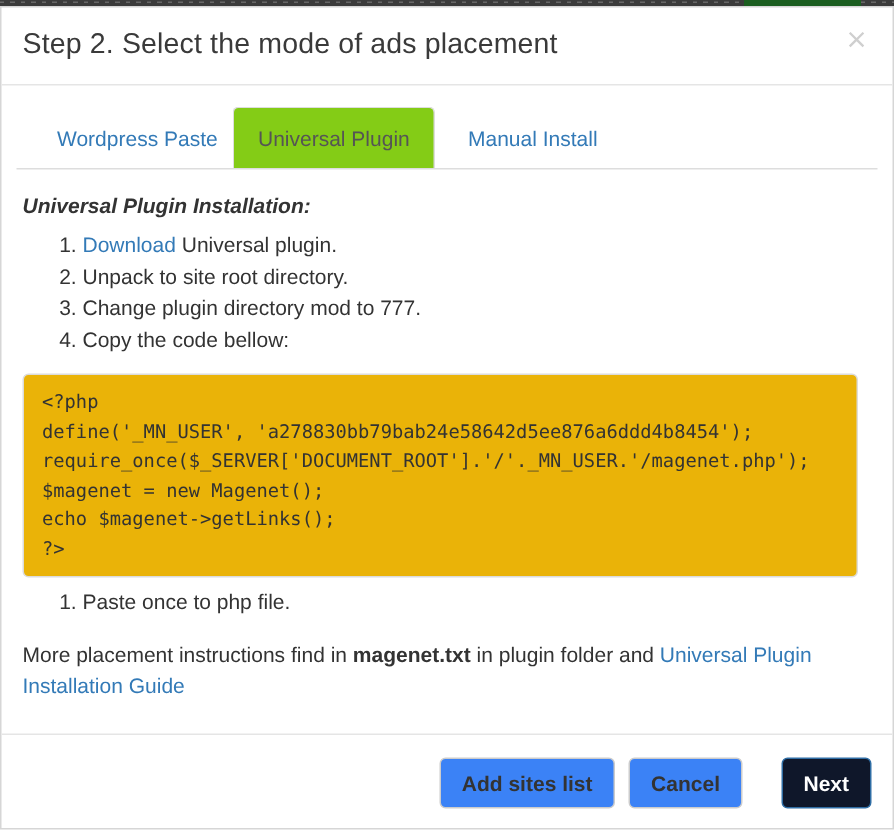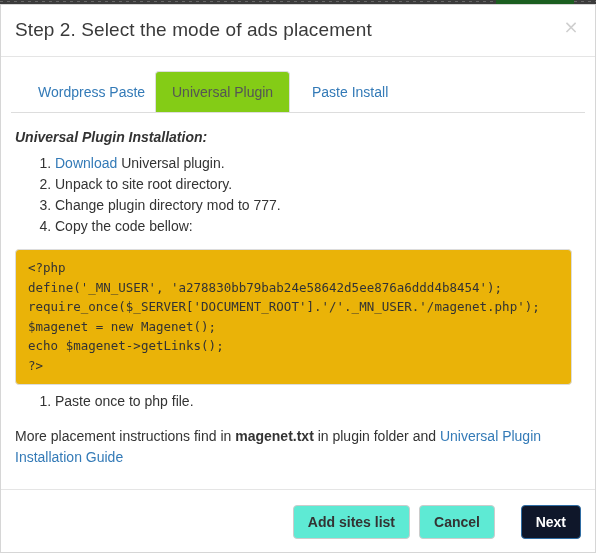--- a/index.html
+++ b/index.html
@@ -192,21 +192,21 @@
     font-size: 14px;
     font-weight: bold;
     border-radius: 4px;
     box-sizing: border-box;
     cursor: pointer;
     text-align: center;
     white-space: nowrap;
     font-family: "Liberation Sans", sans-serif;
   }
   .btn-default {
-    background: #5eead4;
+    background: #3b82f6;
     border: 1px solid #cccccc;
     color: #333333;
   }
   .btn-primary {
     background: #0f172a;
     border: 1px solid #2f6da4;
     color: #ffffff;
   }
   #btn-add   { right: 185px; }
   #btn-cancel{ right: 100px; }
@@ -223,21 +223,21 @@
 <div class="modal">
 
   <div class="modal-header">
     <div class="modal-title">Step 2. Select the mode of ads placement</div>
     <div class="close-icon">×</div>
   </div>
 
   <div class="tabs">
     <div class="tab tab-0">Wordpress Paste</div>
     <div class="tab tab-1 active">Universal Plugin</div>
-    <div class="tab tab-2">Paste Install</div>
+    <div class="tab tab-2">Manual Install</div>
     <div class="tabs-underline"></div>
   </div>
 
   <div class="modal-body">
 
     <div class="section-title">Universal Plugin Installation:</div>
 
     <ol class="steps">
       <li><a class="link">Download</a><span> Universal plugin.</span></li>
       <li><span>Unpack to site root directory.</span></li>

